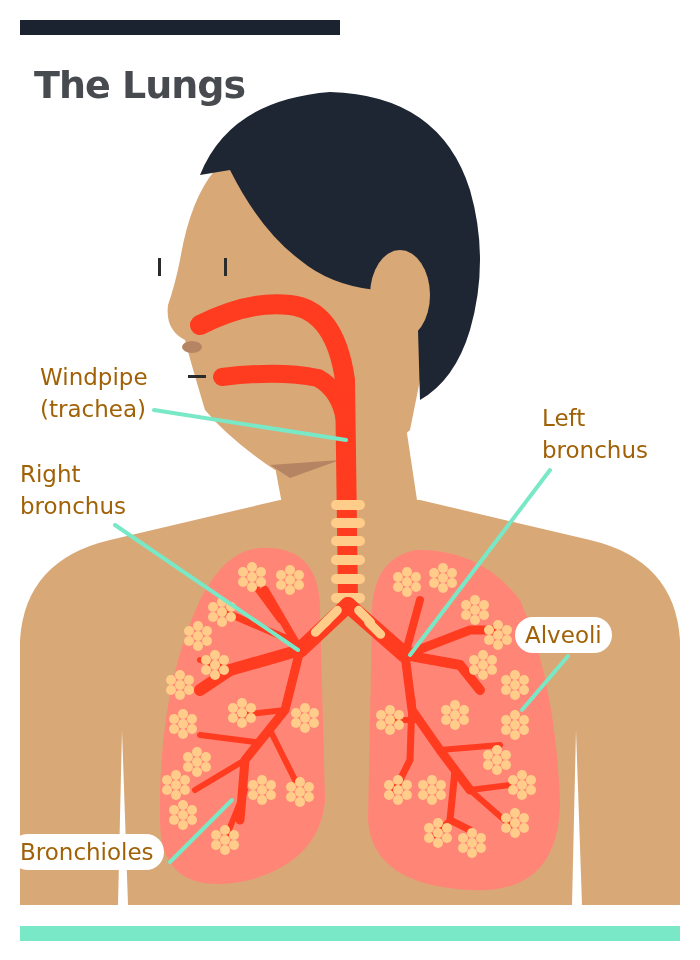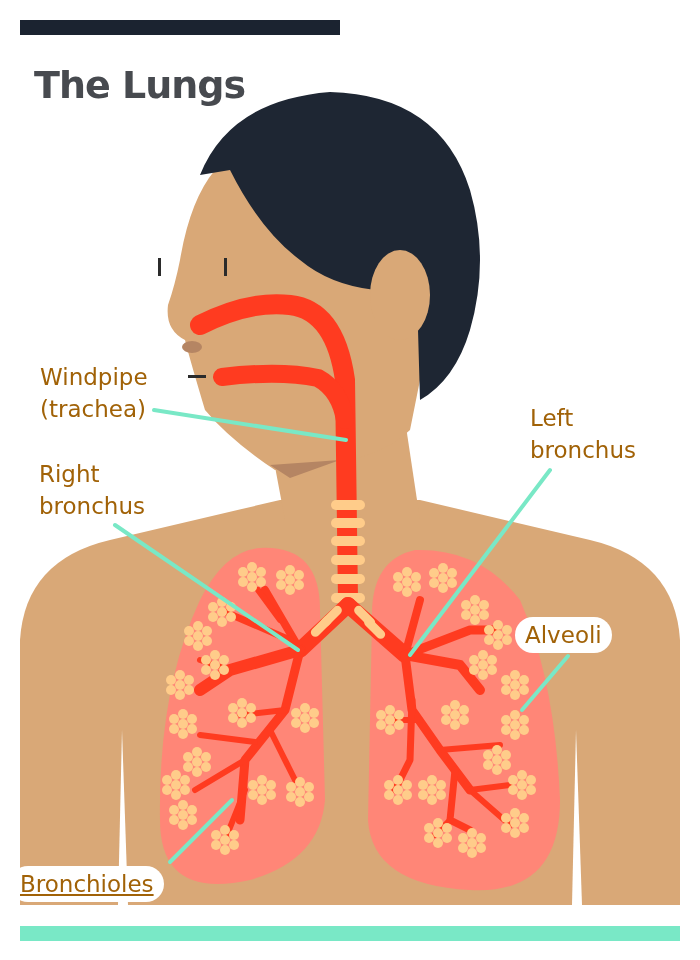--- a/index.html
+++ b/index.html
@@ -151,20 +151,20 @@
     <line x1="154" y1="410" x2="346" y2="440"></line>
     <line x1="115" y1="525" x2="298" y2="650"></line>
     <line x1="550" y1="470" x2="410" y2="655"></line>
     <line x1="568" y1="656" x2="522" y2="710"></line>
     <line x1="170" y1="862" x2="232" y2="800"></line>
   </g>
 </svg>
 
 <div class="label" style="left:40px; top:361px;">Windpipe
 (trachea)</div>
-<div class="label" style="left:530px; top:402px;">Left
+<div class="label" style="left:542px; top:402px;">Left
 bronchus</div>
-<div class="label" style="left:20px; top:458px;margin-left:19px;">Right
+<div class="label" style="left:20px; top:458px;">Right
 bronchus</div>
 <div class="label boxed" style="left:515px; top:617px;">Alveoli</div>
-<div class="label boxed" style="left:10px; top:866px;text-decoration:underline;">Bronchioles</div>
+<div class="label boxed" style="left:10px; top:834px;">Bronchioles</div>
 
 <div class="bottom-bar"></div>
 
 </body></html>

